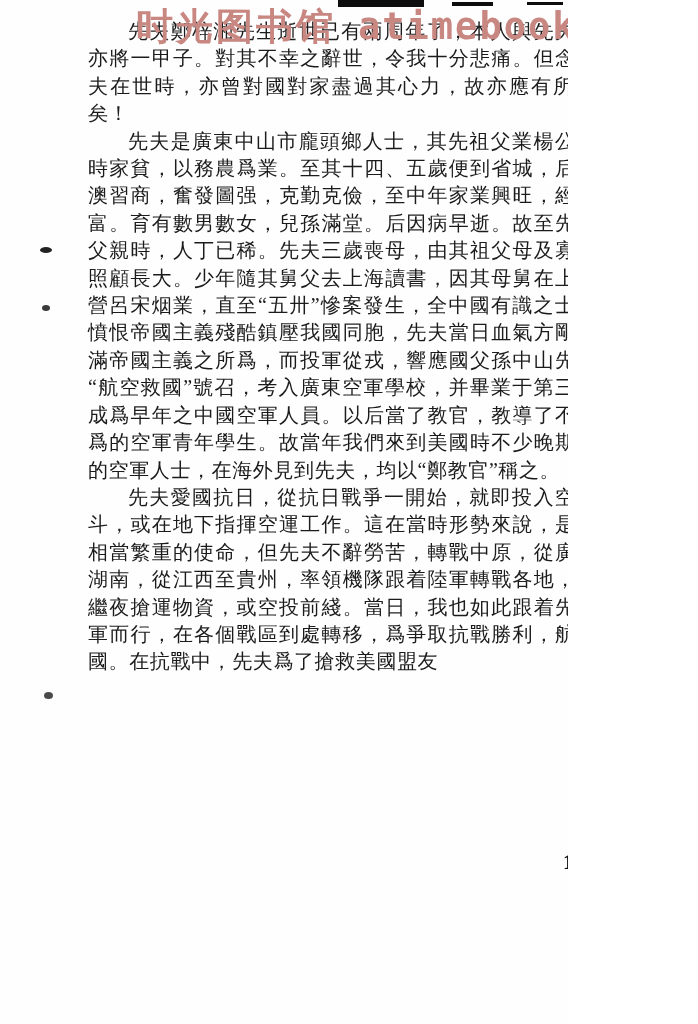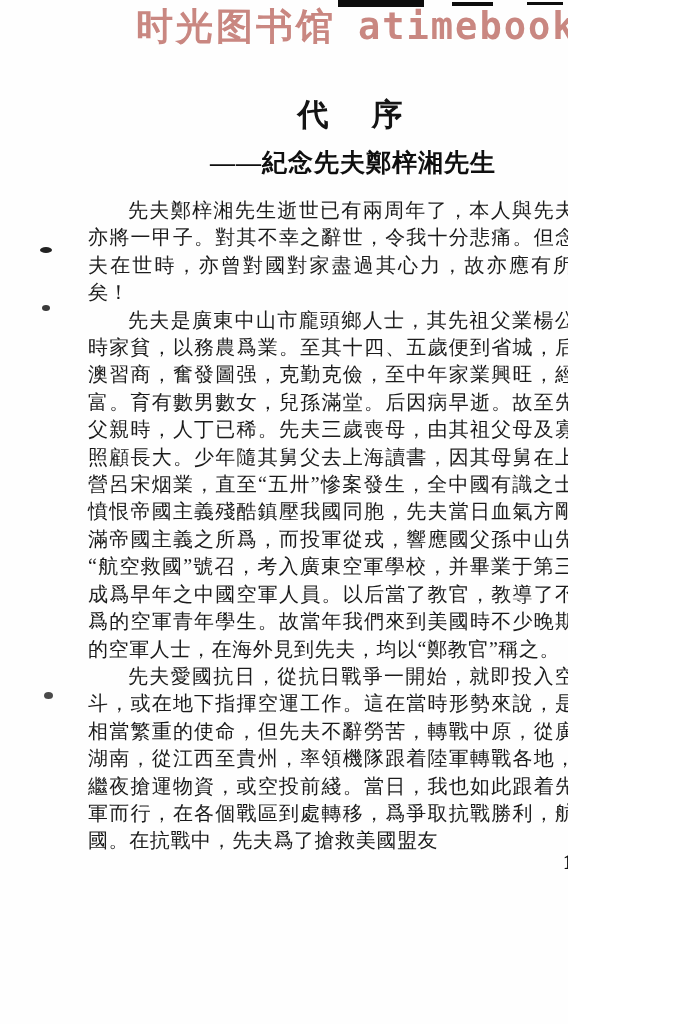--- a/index.html
+++ b/index.html
@@ -124,24 +124,20 @@
   <div class="speck speck-r5"></div>
   <div class="speck speck-r6"></div>
   <div class="speck speck-r7"></div>
   <div class="speck speck-r8"></div>
   <div class="speck speck-r9"></div>
 
   <div class="watermark">
     <span class="wm-name" style="color: rgb(201, 135, 129);">时光图书馆</span><span class="wm-url" style="color: rgb(201, 135, 129);">atimebook.com</span>
   </div>
 
-  <div class="doc-head">
-    <div class="doc-title">代　序</div>
-    <div class="doc-subtitle">——紀念先夫鄭梓湘先生</div>
-  </div>
 
   <div class="doc-body">
     <p>先夫鄭梓湘先生逝世已有兩周年了，本人與先夫結侶亦將一甲子。對其不幸之辭世，令我十分悲痛。但念及先夫在世時，亦曾對國對家盡過其心力，故亦應有所告慰矣！</p>
     <p>先夫是廣東中山市龐頭鄉人士，其先祖父業楊公，幼時家貧，以務農爲業。至其十四、五歲便到省城，后到港澳習商，奮發圖强，克勤克儉，至中年家業興旺，經商致富。育有數男數女，兒孫滿堂。后因病早逝。故至先夫之父親時，人丁已稀。先夫三歲喪母，由其祖父母及寡嬸等照顧長大。少年隨其舅父去上海讀書，因其母舅在上海經營呂宋烟業，直至“五卅”慘案發生，全中國有識之士，均憤恨帝國主義殘酷鎮壓我國同胞，先夫當日血氣方剛，不滿帝國主義之所爲，而投軍從戎，響應國父孫中山先生之“航空救國”號召，考入廣東空軍學校，并畢業于第三期，成爲早年之中國空軍人員。以后當了教官，教導了不少有爲的空軍青年學生。故當年我們來到美國時不少晚期畢業的空軍人士，在海外見到先夫，均以“鄭教官”稱之。</p>
     <p>先夫愛國抗日，從抗日戰爭一開始，就即投入空中戰斗，或在地下指揮空運工作。這在當時形勢來說，是一個相當繁重的使命，但先夫不辭勞苦，轉戰中原，從廣西至湖南，從江西至貴州，率領機隊跟着陸軍轉戰各地，日以繼夜搶運物資，或空投前綫。當日，我也如此跟着先夫隨軍而行，在各個戰區到處轉移，爲爭取抗戰勝利，航空救國。在抗戰中，先夫爲了搶救美國盟友</p>
   </div>
 
   <div class="page-number">1</div>
 
 </div>

